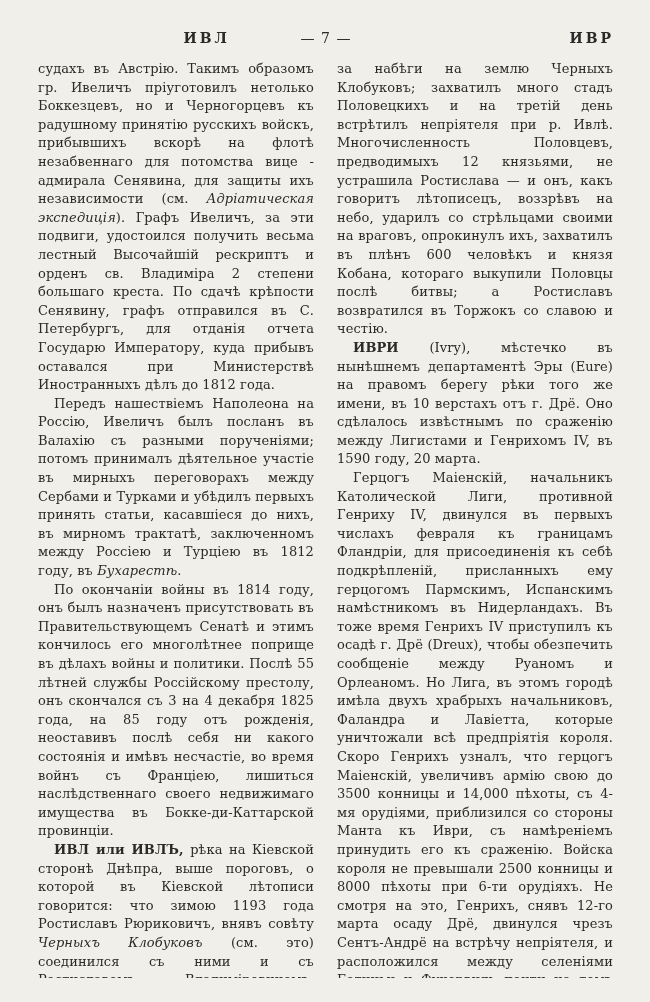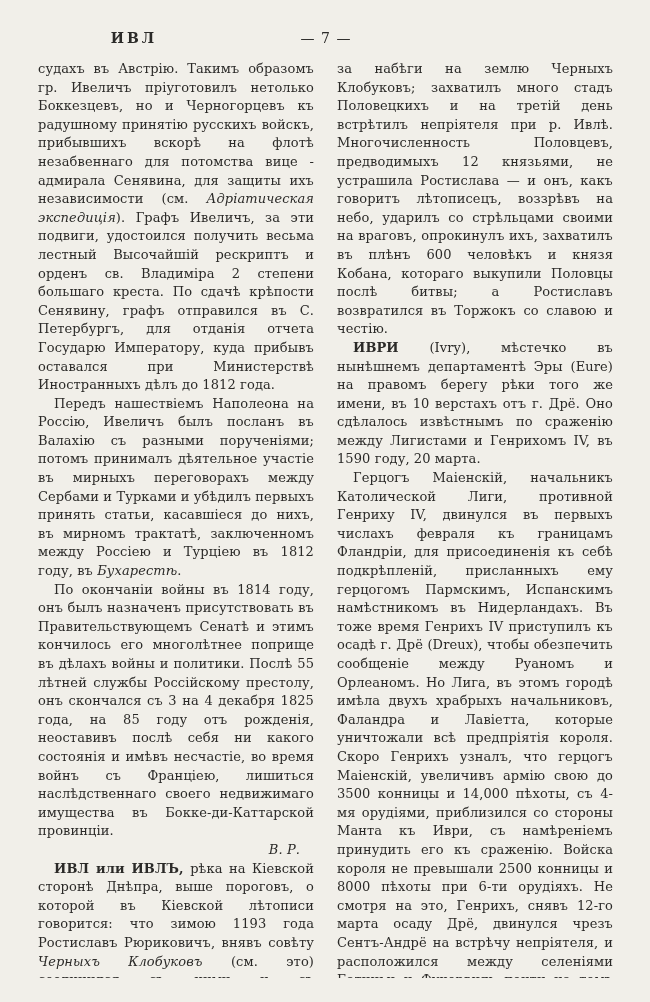--- a/index.html
+++ b/index.html
@@ -18,21 +18,21 @@
     position:relative;
   }
   .header{
     display:grid;
     grid-template-columns:1fr 1fr 1fr;
     align-items:baseline;
     margin-bottom:14px;
     font-size:14px;
   }
   .header .kw{
-    text-align:center;
+    text-align:right;
     font-weight:bold;
     letter-spacing:3px;
   }
   .header .pageno{
     text-align:center;
     font-size:14px;
     letter-spacing:1px;
   }
   .columns{
     display:flex;
@@ -63,27 +63,27 @@
   .r-italic{font-style:italic;}
   .r-bold{font-weight:bold;}
 </style>
 </head>
 <body>
 
 <div class="page">
   <div class="header">
     <span class="kw">ИВЛ</span>
     <span class="pageno">— 7 —</span>
+    <span class="kw">ИВР</span>
   </div>
   <div class="columns">
     <div class="col" id="col-left">
         <p class="para"><span>судахъ въ Австрію. Такимъ образомъ гр. Ивеличъ пріуготовилъ нетолько Боккезцевъ, но и Черногорцевъ къ радушному принятію русскихъ войскъ, прибывшихъ вскорѣ на флотѣ незабвеннаго для потомства вице - адмирала Сенявина, для защиты ихъ независимости (см. </span><span class="r-italic">Адріатическая экспедиція</span><span>). Графъ Ивеличъ, за эти подвиги, удостоился получить весьма лестный Высочайшій рескриптъ и орденъ св. Владиміра 2 степени большаго креста. По сдачѣ крѣпости Сенявину, графъ отправился въ С. Петербургъ, для отданія отчета Государю Императору, куда прибывъ оставался при Министерствѣ Иностранныхъ дѣлъ до 1812 года.</span></p>
         <p class="para indent"><span>Передъ нашествіемъ Наполеона на Россію, Ивеличъ былъ посланъ въ Валахію съ разными порученіями; потомъ принималъ дѣятельное участіе въ мирныхъ переговорахъ между Сербами и Турками и убѣдилъ первыхъ принять статьи, касавшіеся до нихъ, въ мирномъ трактатѣ, заключенномъ между Россіею и Турціею въ 1812 году, въ </span><span class="r-italic">Бухарестѣ</span><span>.</span></p>
         <p class="para indent"><span>По окончаніи войны въ 1814 году, онъ былъ назначенъ присутствовать въ Правительствующемъ Сенатѣ и этимъ кончилось его многолѣтнее поприще въ дѣлахъ войны и политики. Послѣ 55 лѣтней службы Россійскому престолу, онъ скончался съ 3 на 4 декабря 1825 года, на 85 году отъ рожденія, неоставивъ послѣ себя ни какого состоянія и имѣвъ несчастіе, во время войнъ съ Франціею, лишиться наслѣдственнаго своего недвижимаго имущества въ Бокке-ди-Каттарской провинціи.</span></p>
-        <p class="para sig"><span class="r-italic">В. Р.</span></p>
         <p class="para indent"><span class="r-bold">ИВЛ или ИВЛЪ,</span><span> рѣка на Кіевской сторонѣ Днѣпра, выше пороговъ, о которой въ Кіевской лѣтописи говорится: что зимою 1193 года Ростиславъ Рюриковичъ, внявъ совѣту </span><span class="r-italic">Черныхъ Клобуковъ</span><span> (см. это) соединился съ ними и съ Ростиславомъ Владиміровичемъ, внукомъ Мстислава Храбраго, и пошелъ къ Днѣпру на Половцевъ, отмстить имъ</span></p>
       </div>
     <div class="divider"></div>
     <div class="col" id="col-right">
         <p class="para"><span>за набѣги на землю Черныхъ Клобуковъ; захватилъ много стадъ Половецкихъ и на третій день встрѣтилъ непріятеля при р. Ивлѣ. Многочисленность Половцевъ, предводимыхъ 12 князьями, не устрашила Ростислава — и онъ, какъ говоритъ лѣтописецъ, воззрѣвъ на небо, ударилъ со стрѣльцами своими на враговъ, опрокинулъ ихъ, захватилъ въ плѣнъ 600 человѣкъ и князя Кобана, котораго выкупили Половцы послѣ битвы; а Ростиславъ возвратился въ Торжокъ со славою и честію.</span></p>
         <p class="para indent"><span class="r-bold">ИВРИ</span><span> (Ivry), мѣстечко въ нынѣшнемъ департаментѣ Эры (Eure) на правомъ берегу рѣки того же имени, въ 10 верстахъ отъ г. Дрё. Оно сдѣлалось извѣстнымъ по сраженію между Лигистами и Генрихомъ IV, въ 1590 году, 20 марта.</span></p>
         <p class="para indent"><span>Герцогъ Маіенскій, начальникъ Католической Лиги, противной Генриху IV, двинулся въ первыхъ числахъ февраля къ границамъ Фландріи, для присоединенія къ себѣ подкрѣпленій, присланныхъ ему герцогомъ Пармскимъ, Испанскимъ намѣстникомъ въ Нидерландахъ. Въ тоже время Генрихъ IV приступилъ къ осадѣ г. Дрё (Dreux), чтобы обезпечить сообщеніе между Руаномъ и Орлеаномъ. Но Лига, въ этомъ городѣ имѣла двухъ храбрыхъ начальниковъ, Фаландра и Лавіетта, которые уничтожали всѣ предпріятія короля. Скоро Генрихъ узналъ, что герцогъ Маіенскій, увеличивъ армію свою до 3500 конницы и 14,000 пѣхоты, съ 4-мя орудіями, приблизился со стороны Манта къ Иври, съ намѣреніемъ принудить его къ сраженію. Войска короля не превышали 2500 конницы и 8000 пѣхоты при 6-ти орудіяхъ. Не смотря на это, Генрихъ, снявъ 12-го марта осаду Дрё, двинулся чрезъ Сентъ-Андрё на встрѣчу непріятеля, и расположился между селеніями Батиньи и Фукервиль почти на томъ же мѣстѣ, которое въ первую междоусобную войну съ Гугенотами, было облито кровью и</span></p>
       </div>
   </div>
 </div>

